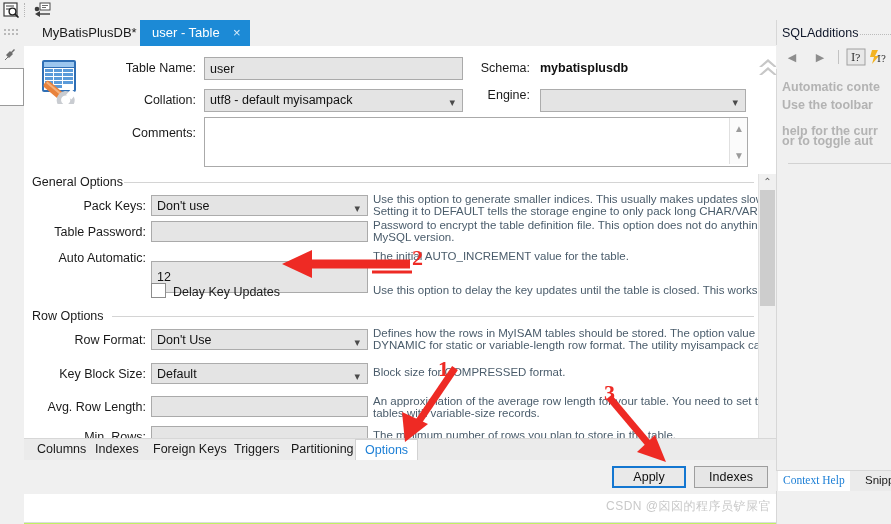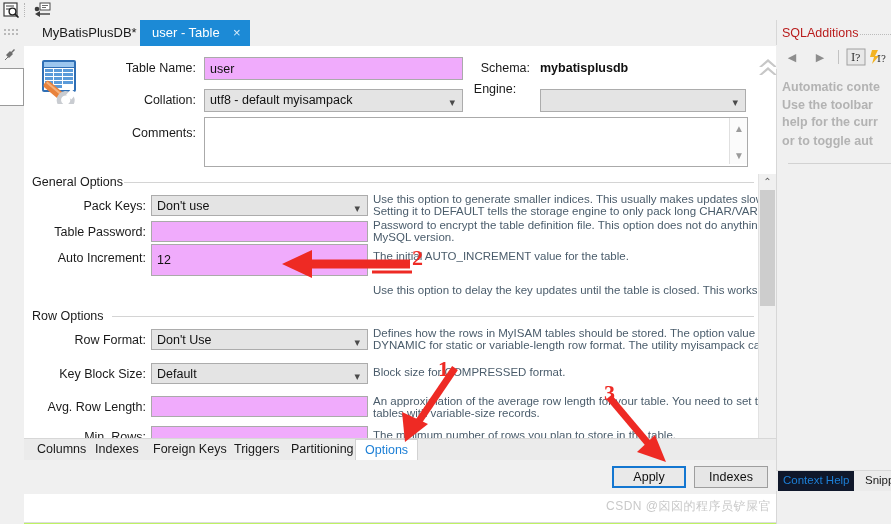--- a/index.html
+++ b/index.html
@@ -34,21 +34,21 @@
        font-size:13px;padding:0 12px;box-sizing:border-box;cursor:default;}
   #tab-db{left:6px;color:#1a1a1a;background:transparent;}
   #tab-user{left:116px;background:#1c8ad6;color:#fff;padding-right:30px;}
   #tab-user-close{position:absolute;right:9px;top:0;line-height:26px;
        color:#d8ecfb;font-size:13px;}
 
   
   #formtop{left:24px;top:46px;width:752px;height:128px;background:#fff;}
   #tableicon{left:14px;top:10px;width:52px;height:48px;}
   .flabel{position:absolute;text-align:right;font-size:12.5px;color:#1a1a1a;}
-  .ftext{position:absolute;box-sizing:border-box;background:#f0abfc;
+  .ftext{position:absolute;box-sizing:border-box;background:#e5e5e5;
          border:1px solid #aaa;font-size:12.5px;color:#111;
          padding:2px 5px;line-height:17px;font-family:inherit;}
   .fcombo{position:absolute;box-sizing:border-box;background:#e4e4e4;
           border:1px solid #acacac;font-size:12.5px;color:#111;
           padding:2px 5px;line-height:17px;}
   .fcombo .cv{display:block;}
   .fcombo .chev{position:absolute;right:7px;top:4px;color:#4a4a4a;font-size:11px;}
   .fstatic{position:absolute;font-weight:bold;font-size:12.5px;color:#111;}
   #collapse-icon{left:731px;top:10px;width:26px;height:20px;}
 
@@ -90,35 +90,35 @@
   
   #outputpanel{left:24px;top:522px;width:752px;height:30px;background:#bef264;
                border-top:1px solid #dcdcdc;}
   #output-label{left:8px;top:6px;font-size:12.5px;color:#6d6d6d;}
   #output-dots{left:62px;top:14px;width:690px;border-top:1px dotted #c0c0c0;height:1px;}
   #output-field{left:152px;top:26px;width:470px;height:8px;background:#fff;border:1px solid #b9b9b9;}
 
   
   #rightdock{left:776px;top:20px;width:115px;height:504px;background:#f0f0f0;
              border-left:1px solid #d7d7d7;}
-  #sqladd-title{left:782px;top:26px;font-size:12.5px;color:#b91c1c;}
+  #sqladd-title{left:782px;top:26px;font-size:12.5px;color:#0f172a;}
   #sqladd-dots{left:860px;top:34px;width:31px;border-top:1px dotted #bbb;height:1px;}
   #sqladd-toolbar{left:776px;top:45px;width:115px;height:24px;background:#f0f0f0;}
   .navarrow{position:absolute;top:4px;width:16px;height:16px;text-align:center;
             line-height:16px;color:#8d8d8d;font-size:11px;}
   .tbtn{position:absolute;top:3px;width:20px;height:18px;}
   #sqladd-body{left:776px;top:72px;width:131px;height:100px;}
   .hint{position:absolute;left:6px;font-size:12.5px;font-weight:bold;
         color:#b3b3b3;white-space:nowrap;}
   #hintrule{left:788px;top:163px;width:103px;height:1px;background:#d2d2d2;}
   #rbtabs{left:776px;top:470px;width:115px;height:20px;background:#ebebeb;
           border-top:1px solid #d7d7d7;}
   .rbtab{position:absolute;top:0;height:20px;line-height:19px;font-size:11.5px;
          padding:0 5px;box-sizing:border-box;}
-  .rbtab.on{background:#0f172a;color:#1c7fd6;}
+  .rbtab.on{background:#ffffff;color:#1c7fd6;font-family:Liberation Serif, serif;}
 
   
   #watermark{left:606px;top:498px;font-size:12px;color:#c9c9c9;
              letter-spacing:.5px;white-space:nowrap;}
 
   
   #annot{left:0;top:0;width:891px;height:524px;pointer-events:none;}
   .anum{position:absolute;color:#ee2a24;font-size:22px;font-weight:bold;
         font-family:"Liberation Serif","DejaVu Serif",serif;}
 </style>
@@ -222,21 +222,21 @@
 
   <span class="flabel" style="left:436px;top:15px;width:70px;">Schema:</span>
   <span class="fstatic" style="left:516px;top:15px;">mybatisplusdb</span>
 
   <span class="flabel" style="left:96px;top:47px;width:76px;">Collation:</span>
   <div class="fcombo" style="left:180px;top:43px;width:259px;height:23px;">
     <span class="cv">utf8 - default myisampack</span>
     <span class="chev">▾</span>
   </div>
 
-  <span class="flabel" style="left:436px;top:36px;width:70px;text-align:center;">Engine:</span>
+  <span class="flabel" style="left:436px;top:42px;width:70px;">Engine:</span>
   <div class="fcombo" style="left:516px;top:43px;width:206px;height:23px;">
     <span class="chev">▾</span>
   </div>
 
   <span class="flabel" style="left:96px;top:80px;width:76px;">Comments:</span>
   <div class="abs" style="left:180px;top:71px;width:542px;height:48px;border:1px solid #aaa;background:#fff;">
     <span style="position:absolute;left:4px;top:2px;font-size:12.5px;color:#111;"></span>
     <div style="position:absolute;right:0;top:0;width:17px;height:46px;background:#fbfbfb;border-left:1px solid #e0e0e0;">
       <div style="position:absolute;left:4px;top:5px;color:#9b9b9b;font-size:10px;">▲</div>
       <div style="position:absolute;left:4px;top:32px;color:#9b9b9b;font-size:10px;">▼</div>
@@ -262,24 +262,27 @@
     <span class="chev">▾</span>
   </div>
   <span class="desc" style="left:349px;top:19px;">Use this option to generate smaller indices. This usually makes updates slower and reads fas</span>
   <span class="desc" style="left:349px;top:31px;">Setting it to DEFAULT tells the storage engine to only pack long CHAR/VARCHAR column</span>
 
   <span class="flabel" style="left:12px;top:51px;width:110px;">Table Password:</span>
   <input class="ftext" style="left: 127px; top: 47px; width: 217px; height: 21px;" value="">
   <span class="desc" style="left:349px;top:45px;">Password to encrypt the table definition file. This option does not do anything in the standar</span>
   <span class="desc" style="left:349px;top:57px;">MySQL version.</span>
 
-  <span class="flabel" style="left:12px;top:77px;width:110px;">Auto Increment:</span>
-  <input class="ftext" style="left: 127px; top: 70px; width: 217px; height: 32px;" value="12">
+  <span class="flabel" style="left:12px;top:77px;width:110px;">Auto Automatic:</span>
+  <input class="ftext" style="left: 127px; top: 87px; width: 217px; height: 32px;" value="12">
   <span class="desc" style="left:349px;top:76px;">The initial AUTO_INCREMENT value for the table.</span>
 
+  <div class="cbrow" style="left:127px;top:109px;">
+    <span class="cbbox"></span><span>Delay Key Updates</span>
+  </div>
   <span class="desc" style="left:349px;top:110px;">Use this option to delay the key updates until the table is closed. This works for MyISAM o</span>
 
   <span class="grp" style="left:4px;top:135px;">Row Options</span>
   <div class="grpline" style="left:88px;top:142px;width:642px;"></div>
 
   <span class="flabel" style="left:22px;top:159px;width:100px;">Row Format:</span>
   <div class="fcombo" style="left:127px;top:155px;width:217px;height:21px;">
     <span class="cv">Don't Use</span>
     <span class="chev">▾</span>
   </div>
@@ -349,21 +352,21 @@
       <path d="M3 2 L9 2 L6 8 L10 8 L3 16 L5 9 L1 9 Z" fill="#f2b322"></path>
       <text x="8" y="14" font-family="DejaVu Serif, serif" font-size="10" fill="#2b2b2b">I</text>
       <text x="12" y="14" font-family="DejaVu Serif, serif" font-size="9" fill="#2b2b2b">?</text>
     </svg>
   </span>
 </div>
 
 <div class="abs" id="sqladd-body">
   <span class="hint" style="top:8px;">Automatic conte</span>
   <span class="hint" style="top:26px;">Use the toolbar</span>
-  <span class="hint" style="top:43px;">help for the curr</span>
+  <span class="hint" style="top:52px;">help for the curr</span>
   <span class="hint" style="top:62px;">or to toggle aut</span>
 </div>
 <div class="abs" id="hintrule"></div>
 
 <div class="abs" id="rbtabs">
   <div class="rbtab on" style="left:2px;"><span>Context Help</span></div>
   <div class="rbtab" style="left:84px;"><span>Snipp</span></div>
 </div>
 
 <div class="abs" id="watermark">CSDN @囟囟的程序员铲屎官</div>

